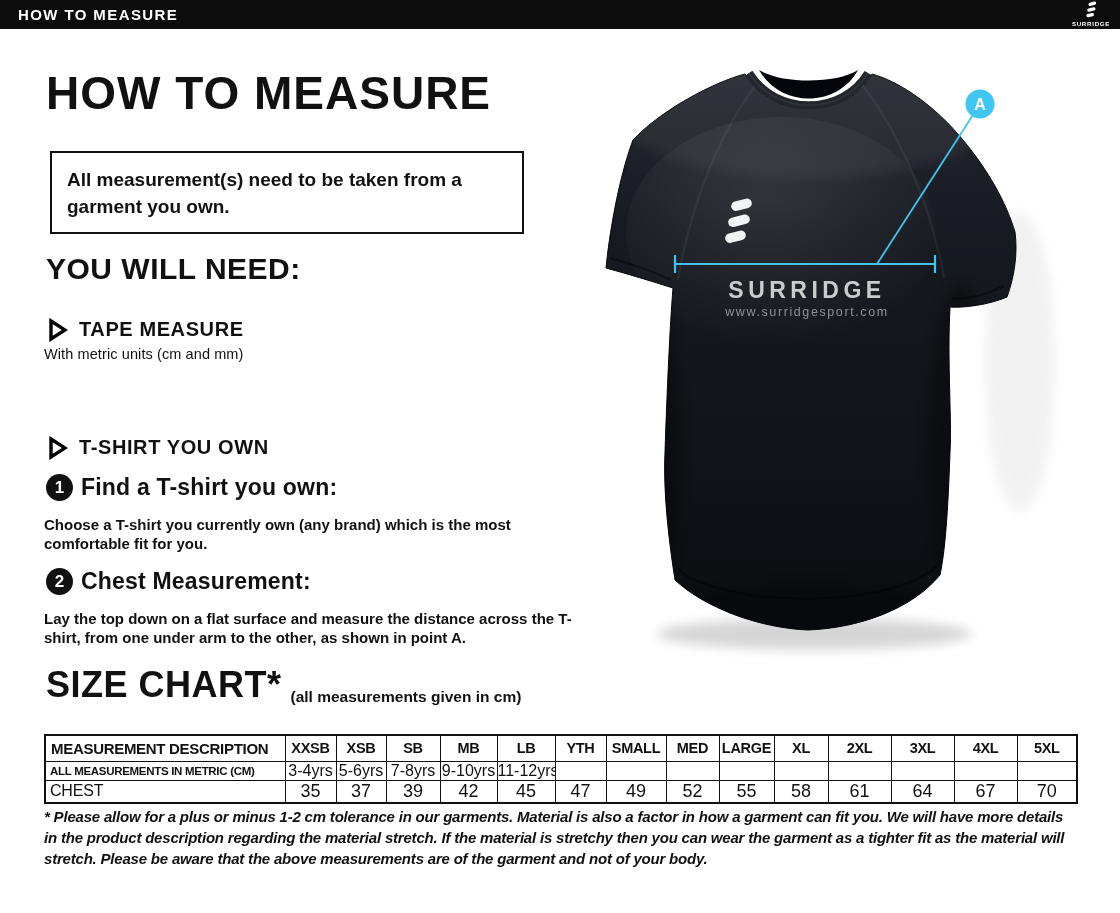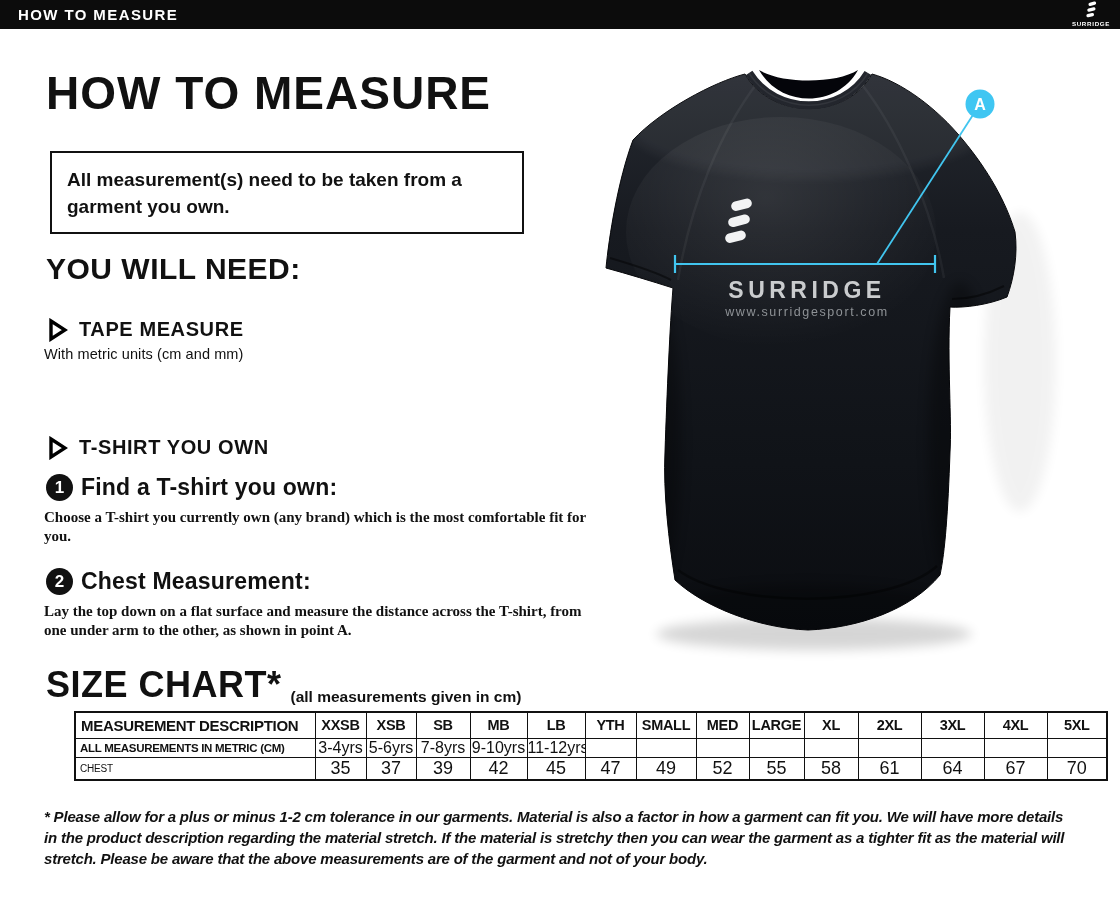--- a/index.html
+++ b/index.html
@@ -43,46 +43,45 @@
   .step { position:absolute; left:46px; width:540px; }
   .step-1 { top:474px; }
   .step-2 { top:568px; }
   .step-title { display:flex; align-items:center; }
   .step-num {
     width:27px; height:27px; border-radius:50%; background:#111; color:#fff;
     font-size:17px; font-weight:bold; display:flex; align-items:center; justify-content:center;
     margin-right:8px; flex:0 0 auto;
   }
   .step-title span.t { font-size:23px; font-weight:bold; letter-spacing:0.2px; }
-  .step-desc { font-size:15px; font-weight:bold; line-height:19px; margin-top:7px; margin-left:-2px;font-family:Liberation Serif, serif; }
+  .step-desc { font-size:15px; font-weight:bold; line-height:19px; margin-top:14px; margin-left:-2px; }
 
   
   .sc-head { position:absolute; left:46px; top:664px; display:flex; align-items:flex-end; }
   .sc-title { font-size:36px; font-weight:bold; letter-spacing:0.5px; }
   .sc-sub { font-size:15.5px; font-weight:bold; margin-left:9px; }
 
   table.size {
-    position:absolute; left:44px; top:711px; width:1032px;
+    position:absolute; left:44px; top:734px; width:1032px;
     border-collapse:collapse; table-layout:fixed;
     border:2.5px solid #111;
-    margin-left:30px;
   }
   table.size th, table.size td {
     border:1.6px solid #111; text-align:center; vertical-align:middle;
     overflow:hidden; white-space:nowrap; padding:0;
   }
   tr.hdr    { height:26px; }
   tr.hdr th { font-size:14.5px; font-weight:bold; letter-spacing:-0.3px; }
   tr.hdr th.lbl { text-align:left; padding-left:5px; font-size:15px; }
   tr.r1    { height:19px; }
   tr.r1 td { font-size:16px; }
   tr.r1 td.lbl { text-align:left; padding-left:4px; font-size:11.5px; font-weight:bold; letter-spacing:-0.3px; }
   tr.r2    { height:18px; }
   tr.r2 td { font-size:18px; }
-  tr.r2 td.lbl { text-align:left; padding-left:4px; font-size:10px; letter-spacing:-0.2px; }
+  tr.r2 td.lbl { text-align:left; padding-left:4px; font-size:16px; letter-spacing:-0.2px; }
 
   .footnote {
     position:absolute; left:44px; top:806px; width:1036px;
     font-size:15px; font-weight:bold; font-style:italic; line-height:21px; letter-spacing:-0.2px;
   }
 
   
   .shirt-wrap { position:absolute; left:596px; top:62px; width:470px; height:600px; }
 </style>
 </head>

